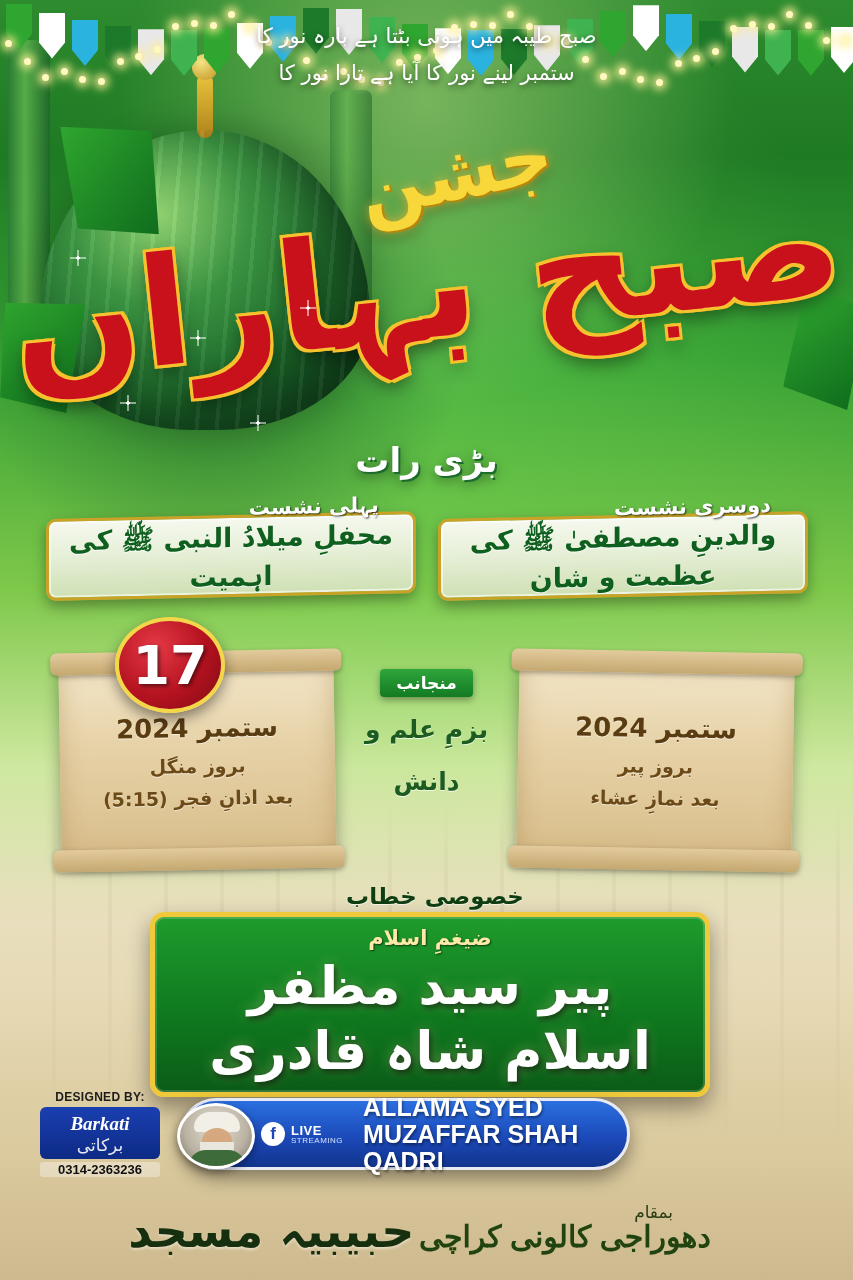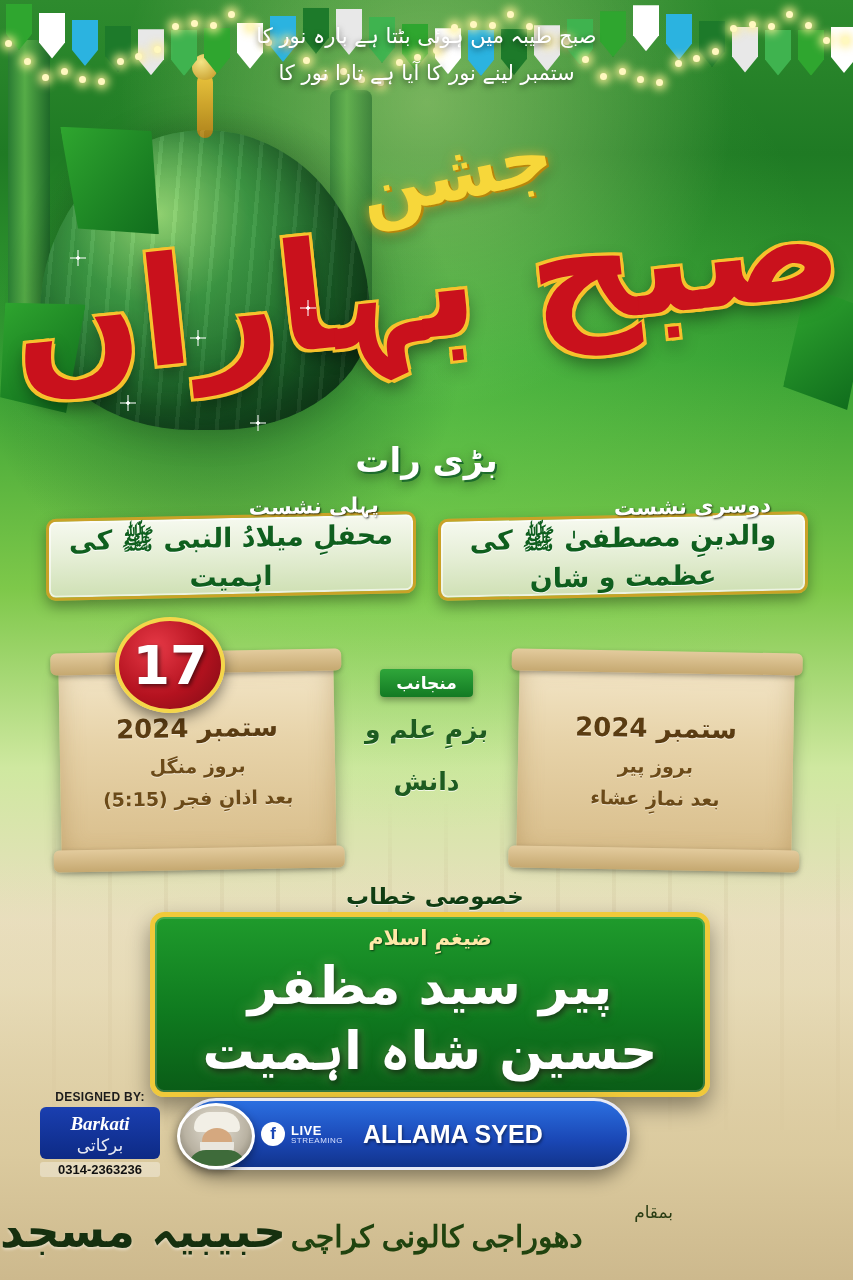--- a/index.html
+++ b/index.html
@@ -364,21 +364,21 @@
   }
   .live-name {
     margin-left: 10px;
     font-family: "Liberation Sans", sans-serif;
     font-weight: bold; color: #ffffff; font-size: 25px; line-height: 1.08;
     text-shadow: 1px 2px 3px rgba(0,0,0,.45);
   }
   
   .venue {
     position: absolute; left: 0; bottom: 22px; width: 853px;
-    text-align: left; direction: rtl;
+    text-align: center; direction: rtl;
   }
   .venue .vmain {
     font-family: "DejaVu Sans", sans-serif;
     font-size: 46px; font-weight: bold; color: #16300f;
     text-shadow: 0 2px 3px rgba(255,255,255,.45);
   }
   .venue .vsub {
     display: inline-block; margin-right: 14px;
     font-size: 30px; color: #20430f; font-weight: bold;
   }
@@ -536,21 +536,21 @@
     <div class="center-tag">
       <div class="ribbon">منجانب</div>
       <div class="ct-line">بزمِ علم و</div>
       <div class="ct-line">دانش</div>
     </div>
   </div>
 
   <div class="speaker-panel">
     <div class="khitaab">خصوصی خطاب</div>
     <div class="speaker-title">ضیغمِ اسلام</div>
-    <div class="speaker-name">پیر سید مظفر حسین شاہ اہمیت</div>
+    <div class="speaker-name">پیر سید مظفر اسلام شاہ قادری</div>
   </div>
 
   <div class="designer">
     <div class="dlabel">DESIGNED BY:</div>
     <div class="dlogo">
       <div class="bk">Barkati</div>
       <div class="sub">برکاتی</div>
     </div>
     <div class="dphone">0314-2363236</div>
   </div>
@@ -564,20 +564,21 @@
     </div>
     <div class="fb-live">
       <div class="fb-circle">f</div>
       <div class="live-words">
         <div class="lw1">LIVE</div>
         <div class="lw2">STREAMING</div>
       </div>
     </div>
     <div class="live-name">
       <div>ALLAMA SYED</div>
+      <div>MUZAFFAR SHAH QADRI</div>
     </div>
   </div>
 
   <div class="venue-mark">بمقام</div>
   <div class="venue">
     <span class="vsub">دھوراجی کالونی کراچی</span>
     <span class="vmain">حبیبیہ مسجد</span>
   </div>
 
 <div class="sparkle" style="left: 190px; top: 330px; width: 16px; height: 16px;"></div>

